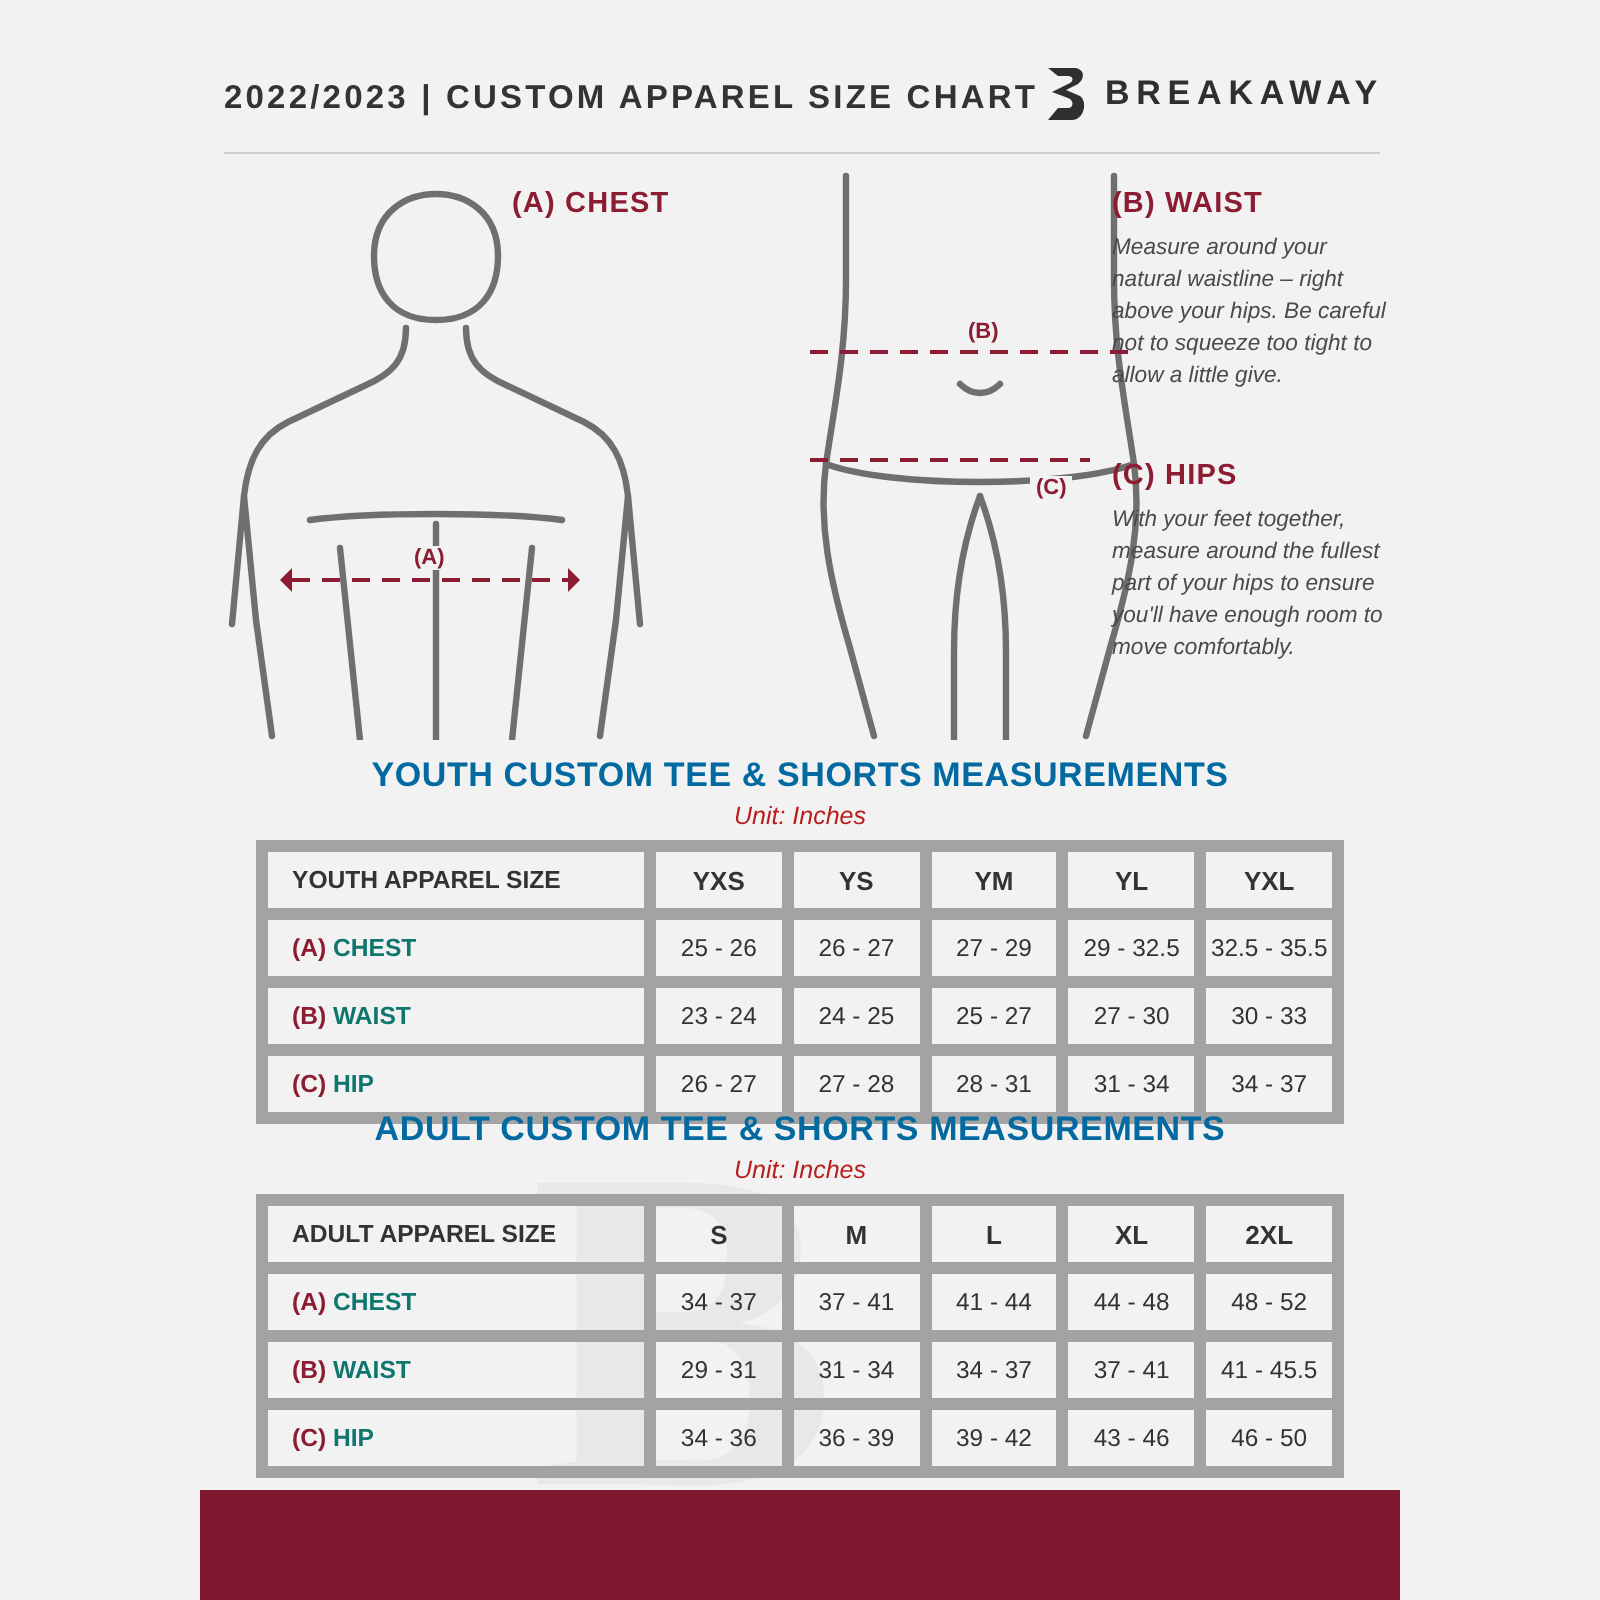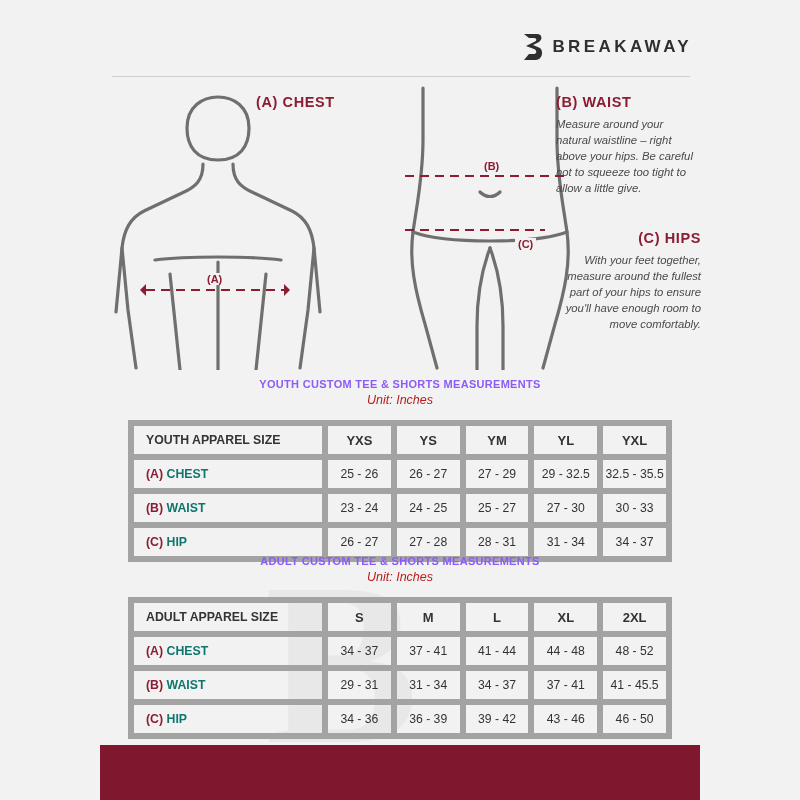--- a/index.html
+++ b/index.html
@@ -107,42 +107,42 @@
     margin-bottom: 6px;
   }
   .callout-body {
     font-size: 11.3px;
     line-height: 1.42;
     font-style: italic;
     color: #4a4a4a;
   }
   #callout-chest { left: 256px; top: 14px; width: 150px; }
   #callout-waist { left: 556px; top: 14px; width: 140px; }
-  #callout-hips  { left: 556px; top: 150px; width: 145px; text-align: right; }
+  #callout-hips  { left: 556px; top: 150px; width: 145px; }
 
   .lbl {
     position: absolute;
     font-size: 11px;
     font-weight: bold;
     color: #8c1c32;
     background: #f2f2f2;
     padding: 0 3px;
   }
 
   
   .section {
     position: absolute;
     left: 0;
     width: 800px;
     text-align: center;
   }
   .section-title {
-    font-size: 11px;
-    font-weight: bold;
-    color: #8b5cf6;
+    font-size: 17px;
+    font-weight: bold;
+    color: #0369a1;
     letter-spacing: 0.3px;
   }
   .section-unit {
     font-size: 12.5px;
     font-style: italic;
     color: #b91c1c;
     margin-top: 3px;
   }
 
   
@@ -193,20 +193,21 @@
 </style>
 </head>
 <body>
 
 <div class="page">
   <div class="sheet">
 
     <div class="watermark">B</div>
 
     <div class="header">
+      <div class="header-title">2022/2023  |  CUSTOM APPAREL SIZE CHART</div>
       <div class="brand-wrap">
         <span class="brand-mark">
           <svg width="24" height="30" viewBox="0 0 24 30">
             <path d="M3 2 L16 2 C21 2 22 7 18 10 L12 13 L19 16 C23 19 21 28 15 28 L3 28 L8 22 L13 22 C16 22 16 18 13 17 L5 14 L13 10 C16 9 16 6 13 6 L8 6 Z" fill="#2f2f2f"></path>
           </svg>
         </span>
         <span class="brand-name">BREAKAWAY</span>
       </div>
       <div class="header-rule"></div>
     </div>

